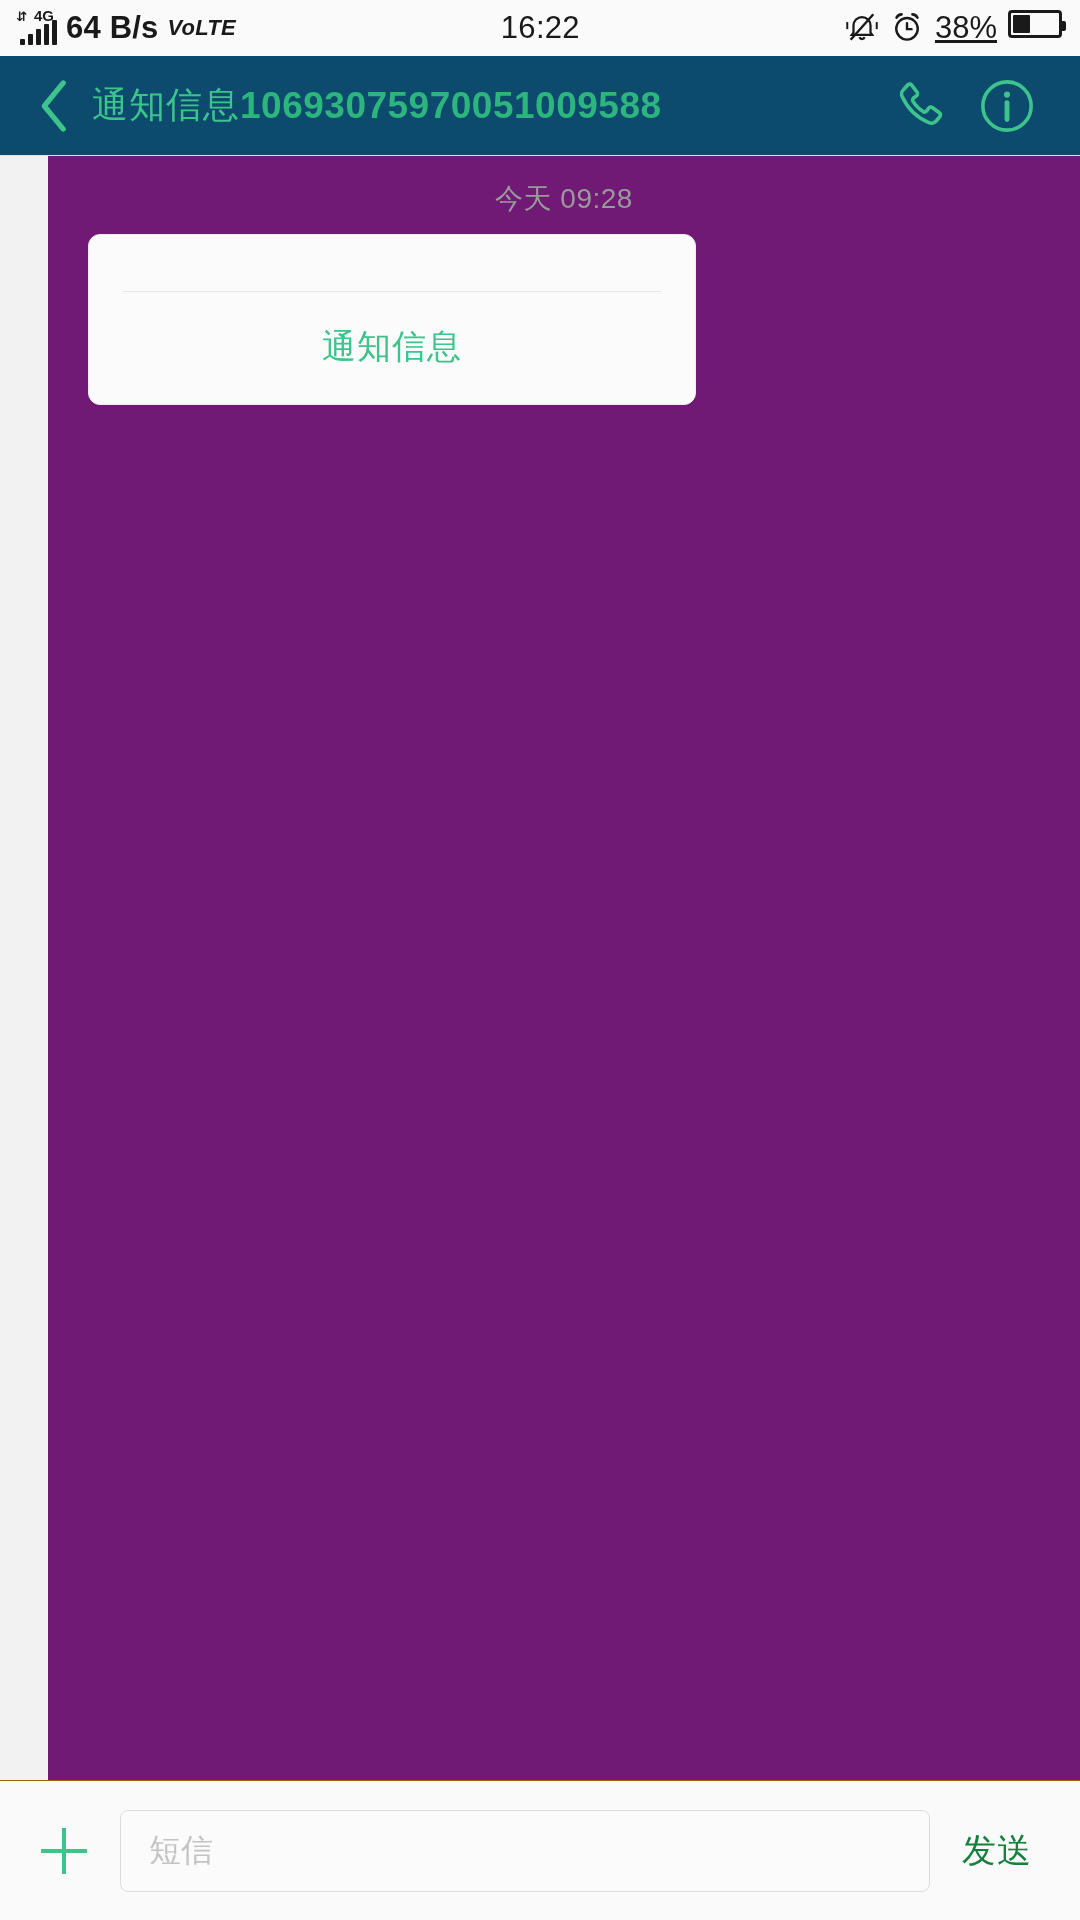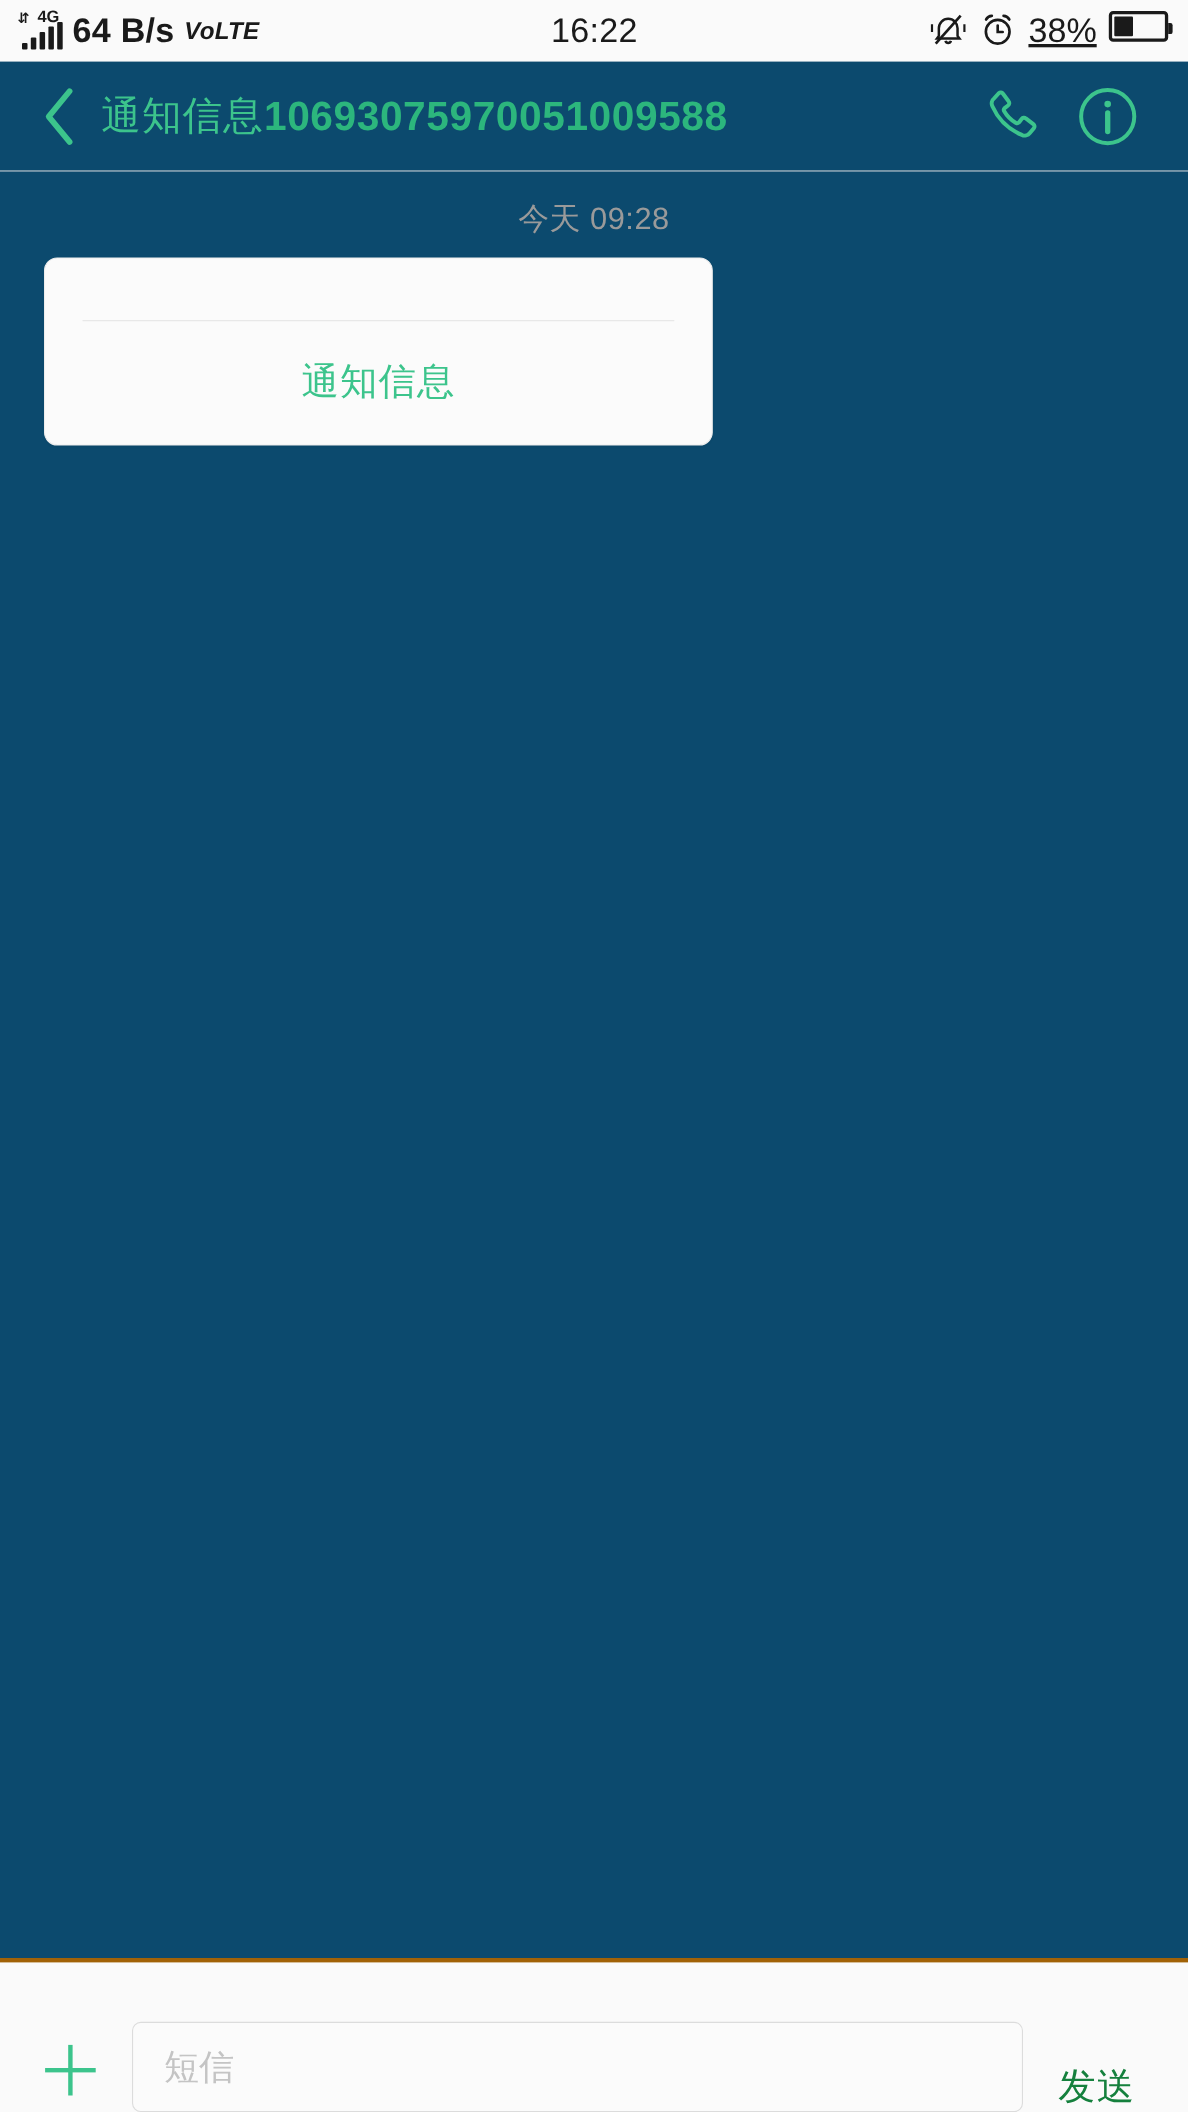--- a/index.html
+++ b/index.html
@@ -47,38 +47,38 @@
     border-bottom:1px solid #e2e2e2;
     display:flex; align-items:center; padding:0 30px 0 24px;justify-content:flex-end;
   }
   .back { width:62px; height:72px; display:flex; align-items:center; justify-content:center; }
   .htitle { font-size:36px; color:#3cc48c; margin-left:6px; letter-spacing:1px; white-space:nowrap;}
   .hnumber { font-size:37px; color:#2cb67d; font-weight:bold; letter-spacing:0.5px; white-space:nowrap;}
   .hspacer { flex:1; }
   .hicon { width:86px; height:86px; display:flex; align-items:center; justify-content:center; }
 
   
-  .conv { flex:1; background:#0c4a6e; overflow:hidden; position:relative; }
+  .conv { flex:1; background:#701a75; overflow:hidden; position:relative;margin-left:48px; }
   .datesep { text-align:center; color:#9a9a9a; font-size:28px; padding:24px 0 16px; letter-spacing:0.5px; }
   .bubblewrap { padding:0 40px; }
   .bubble {
     background:#fbfbfb; border:1px solid #ededed; border-radius:12px;
     width:608px; padding:30px 34px 0 34px;
     box-shadow:0 1px 2px rgba(0,0,0,0.05);
   }
   .btext { font-size:34px; line-height:60px; color:#1c1c1c; word-break:break-all; letter-spacing:0.2px;}
   .btext a { color:#2d8fd5; text-decoration:underline; }
   .bdivider { height:1px; background:#e6e6e6; margin:26px 0 0 0; }
   .quickreply { text-align:center; color:#3cc48c; font-size:34px; padding:32px 0 34px; letter-spacing:1px;}
 
   
   .inputbar {
     height:140px; flex:none; background:#fafafa;
-    border-top:4px solid #a16207;
-    display:flex; align-items:flex-end; padding:0 26px;
+    border-top:1px solid #a16207;
+    display:flex; align-items:center; padding:0 26px;
   }
   .plusbtn { width:76px; height:76px; display:flex; align-items:center; justify-content:center; }
   .plusbtn .pv { position:relative; width:46px; height:46px; }
   .plusbtn .pv::before, .plusbtn .pv::after { content:""; position:absolute; background:#3cc48c; }
   .plusbtn .pv::before { left:21px; top:0; width:4px; height:46px; }
   .plusbtn .pv::after { top:21px; left:0; height:4px; width:46px; }
   .msgfield {
     flex:1; height:82px; margin:0 22px 0 18px;
     background:#fbfbfb; border:1px solid #dcdcdc; border-radius:8px;
     display:flex; align-items:center; padding:0 28px;

